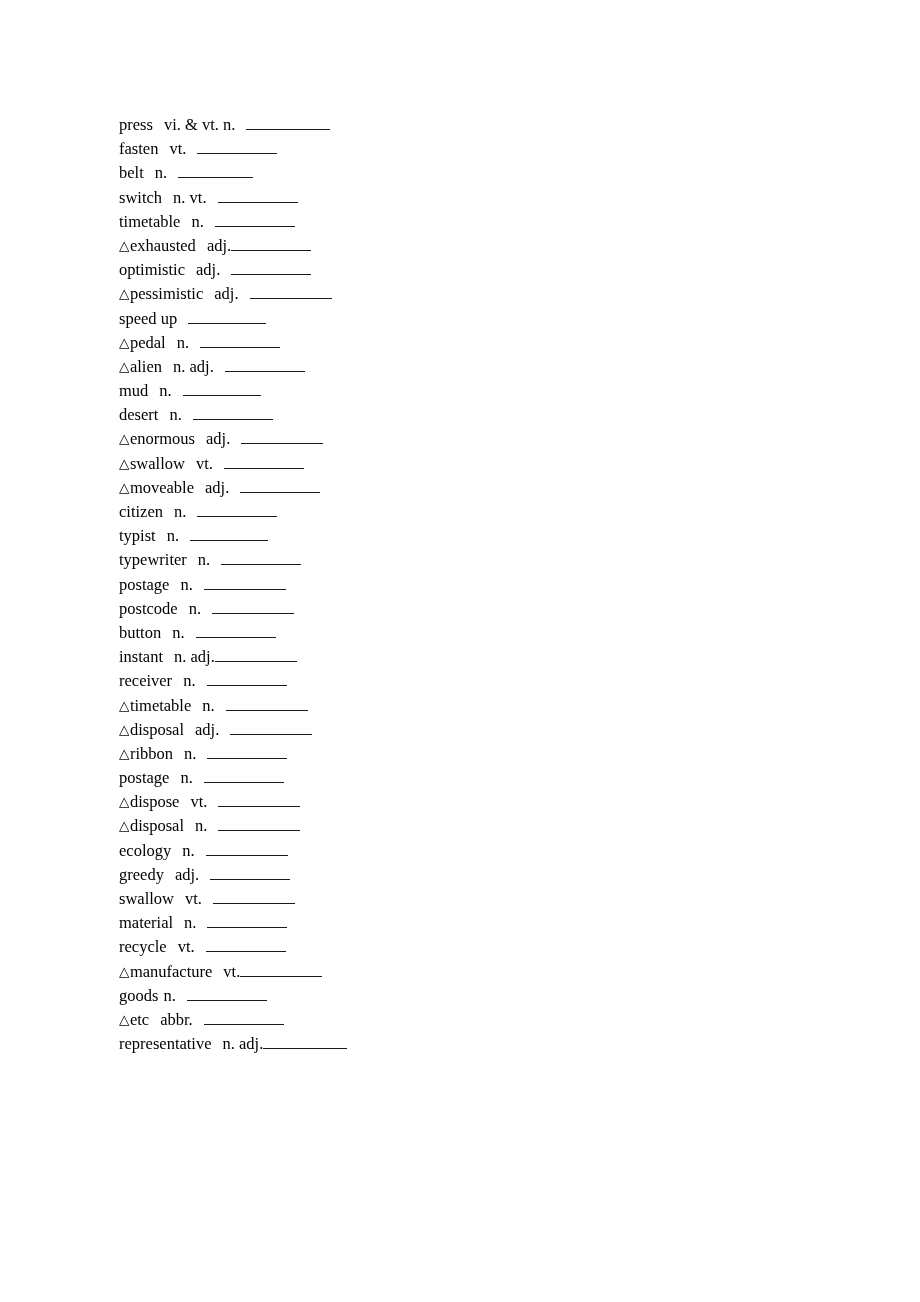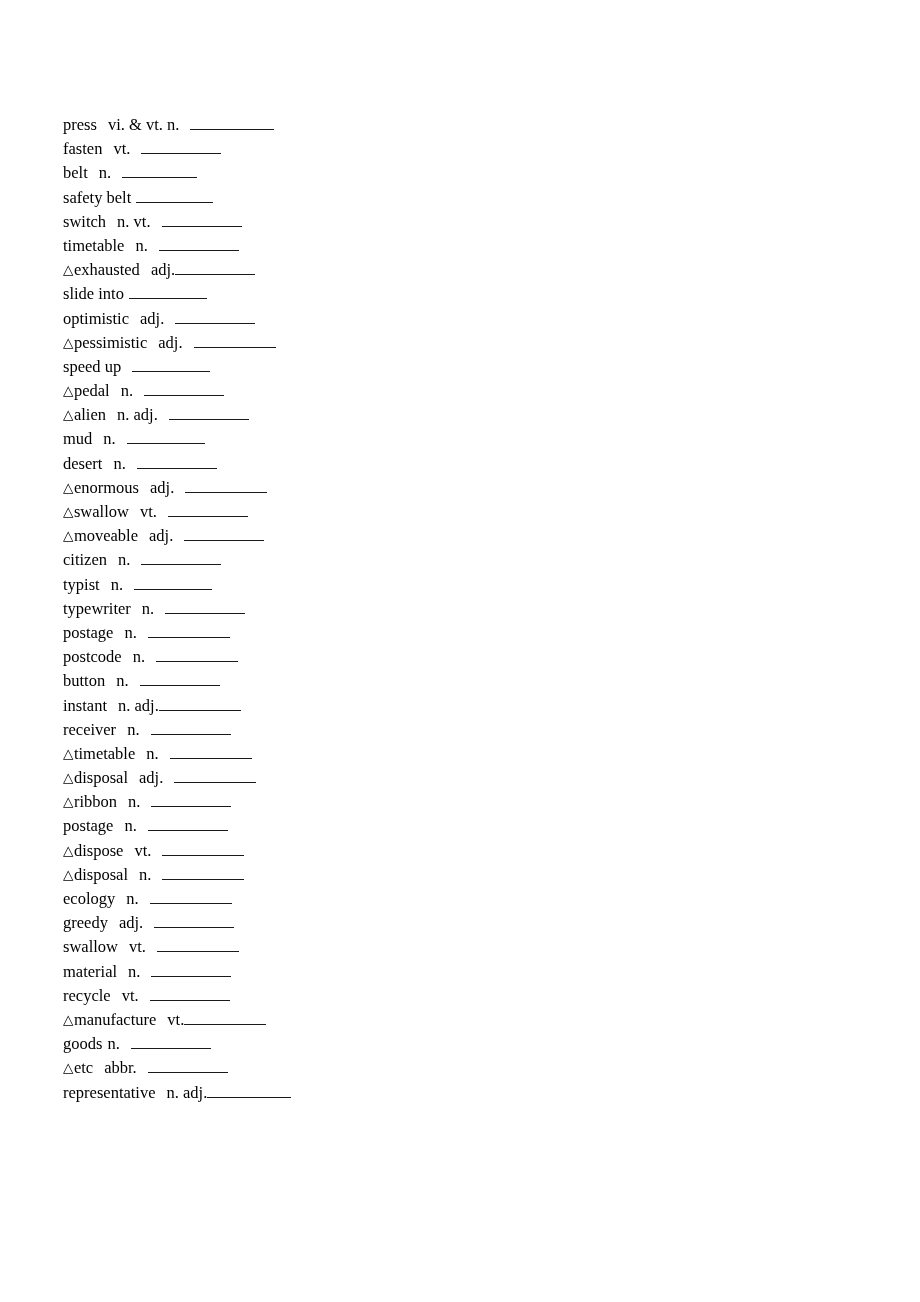--- a/index.html
+++ b/index.html
@@ -14,21 +14,21 @@
     font-family: "Liberation Serif", "DejaVu Serif", serif;
     color: #000000;
     -webkit-font-smoothing: antialiased;
   }
   .page {
     position: relative;
     width: 920px;
     height: 1302px;
     background: #ffffff;
     box-sizing: border-box;
-    padding: 113px 0 0 63px;
+    padding: 113px 0 0 119px;
   }
   .word-list {
     list-style: none;
     margin: 0;
     padding: 0;
   }
   .entry {
     display: flex;
     align-items: baseline;
     height: 24.2px;
@@ -82,50 +82,40 @@
         <span class="blank" style="width: 80px;"></span>
       </li>
       <li class="entry">
         <span class="term">belt</span>
         <span class="gap-md"></span>
         <span class="pos">n.</span>
         <span class="gap-md"></span>
         <span class="blank" style="width: 75px;"></span>
       </li>
       <li class="entry">
-        <span class="term">safety belt</span>
-        <span class="gap-sm"></span>
-        <span class="blank" style="width: 77px;"></span>
-      </li>
-      <li class="entry">
         <span class="term">switch</span>
         <span class="gap-md"></span>
         <span class="pos">n.   vt.</span>
         <span class="gap-md"></span>
         <span class="blank" style="width: 80px;"></span>
       </li>
       <li class="entry">
         <span class="term">timetable</span>
         <span class="gap-md"></span>
         <span class="pos">n.</span>
         <span class="gap-md"></span>
         <span class="blank" style="width: 80px;"></span>
       </li>
       <li class="entry">
         <span class="marker">△</span>
         <span class="term">exhausted</span>
         <span class="gap-md"></span>
         <span class="pos">adj.</span>
         <span class="gap-none"></span>
         <span class="blank" style="width: 80px;"></span>
-      </li>
-      <li class="entry">
-        <span class="term">slide into</span>
-        <span class="gap-sm"></span>
-        <span class="blank" style="width: 78px;"></span>
       </li>
       <li class="entry">
         <span class="term">optimistic</span>
         <span class="gap-md"></span>
         <span class="pos">adj.</span>
         <span class="gap-md"></span>
         <span class="blank" style="width: 80px;"></span>
       </li>
       <li class="entry">
         <span class="marker">△</span>

